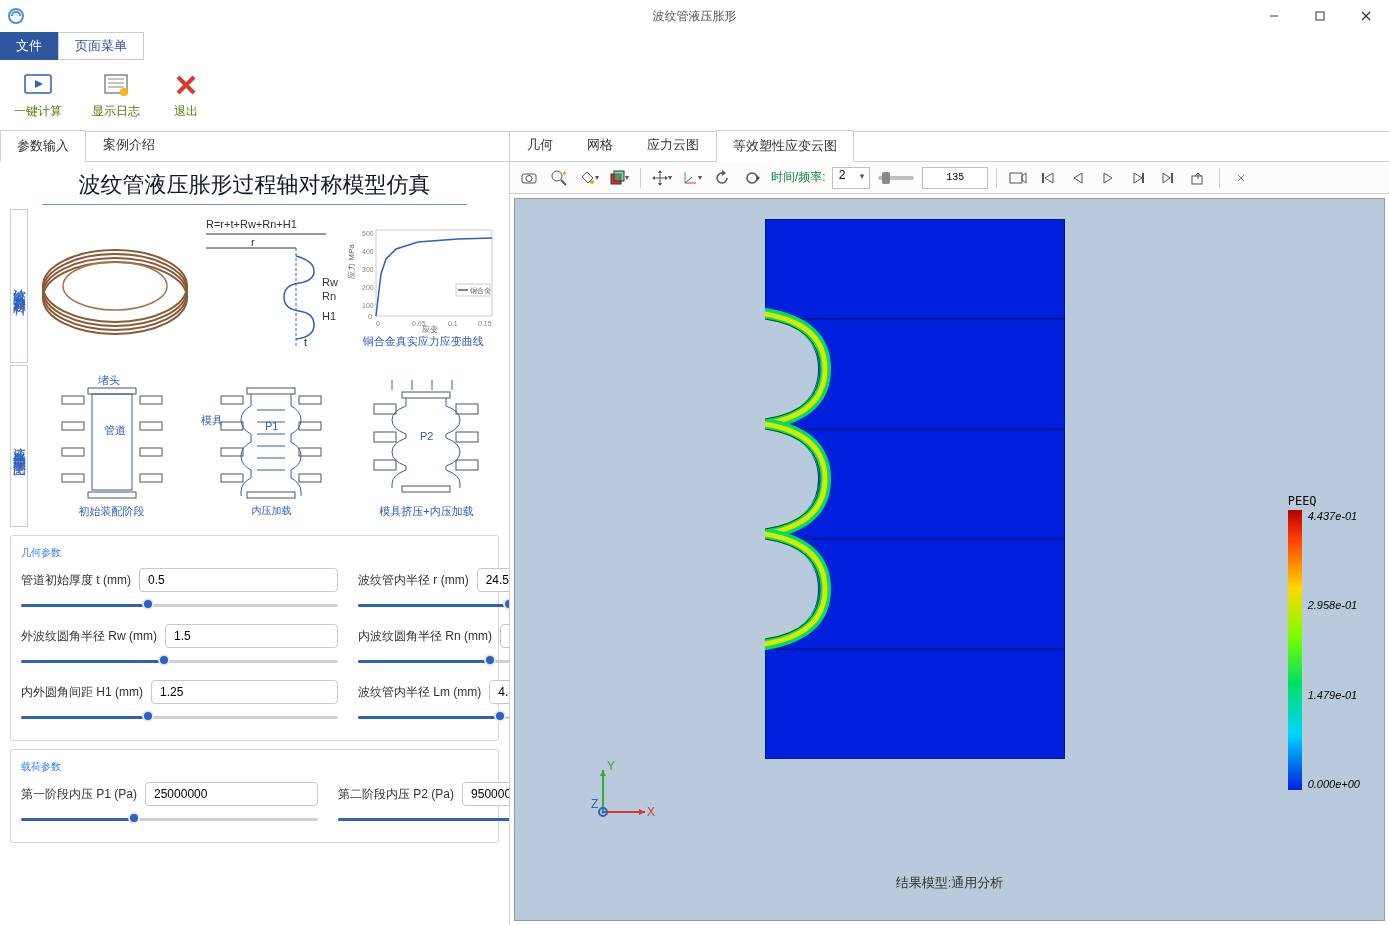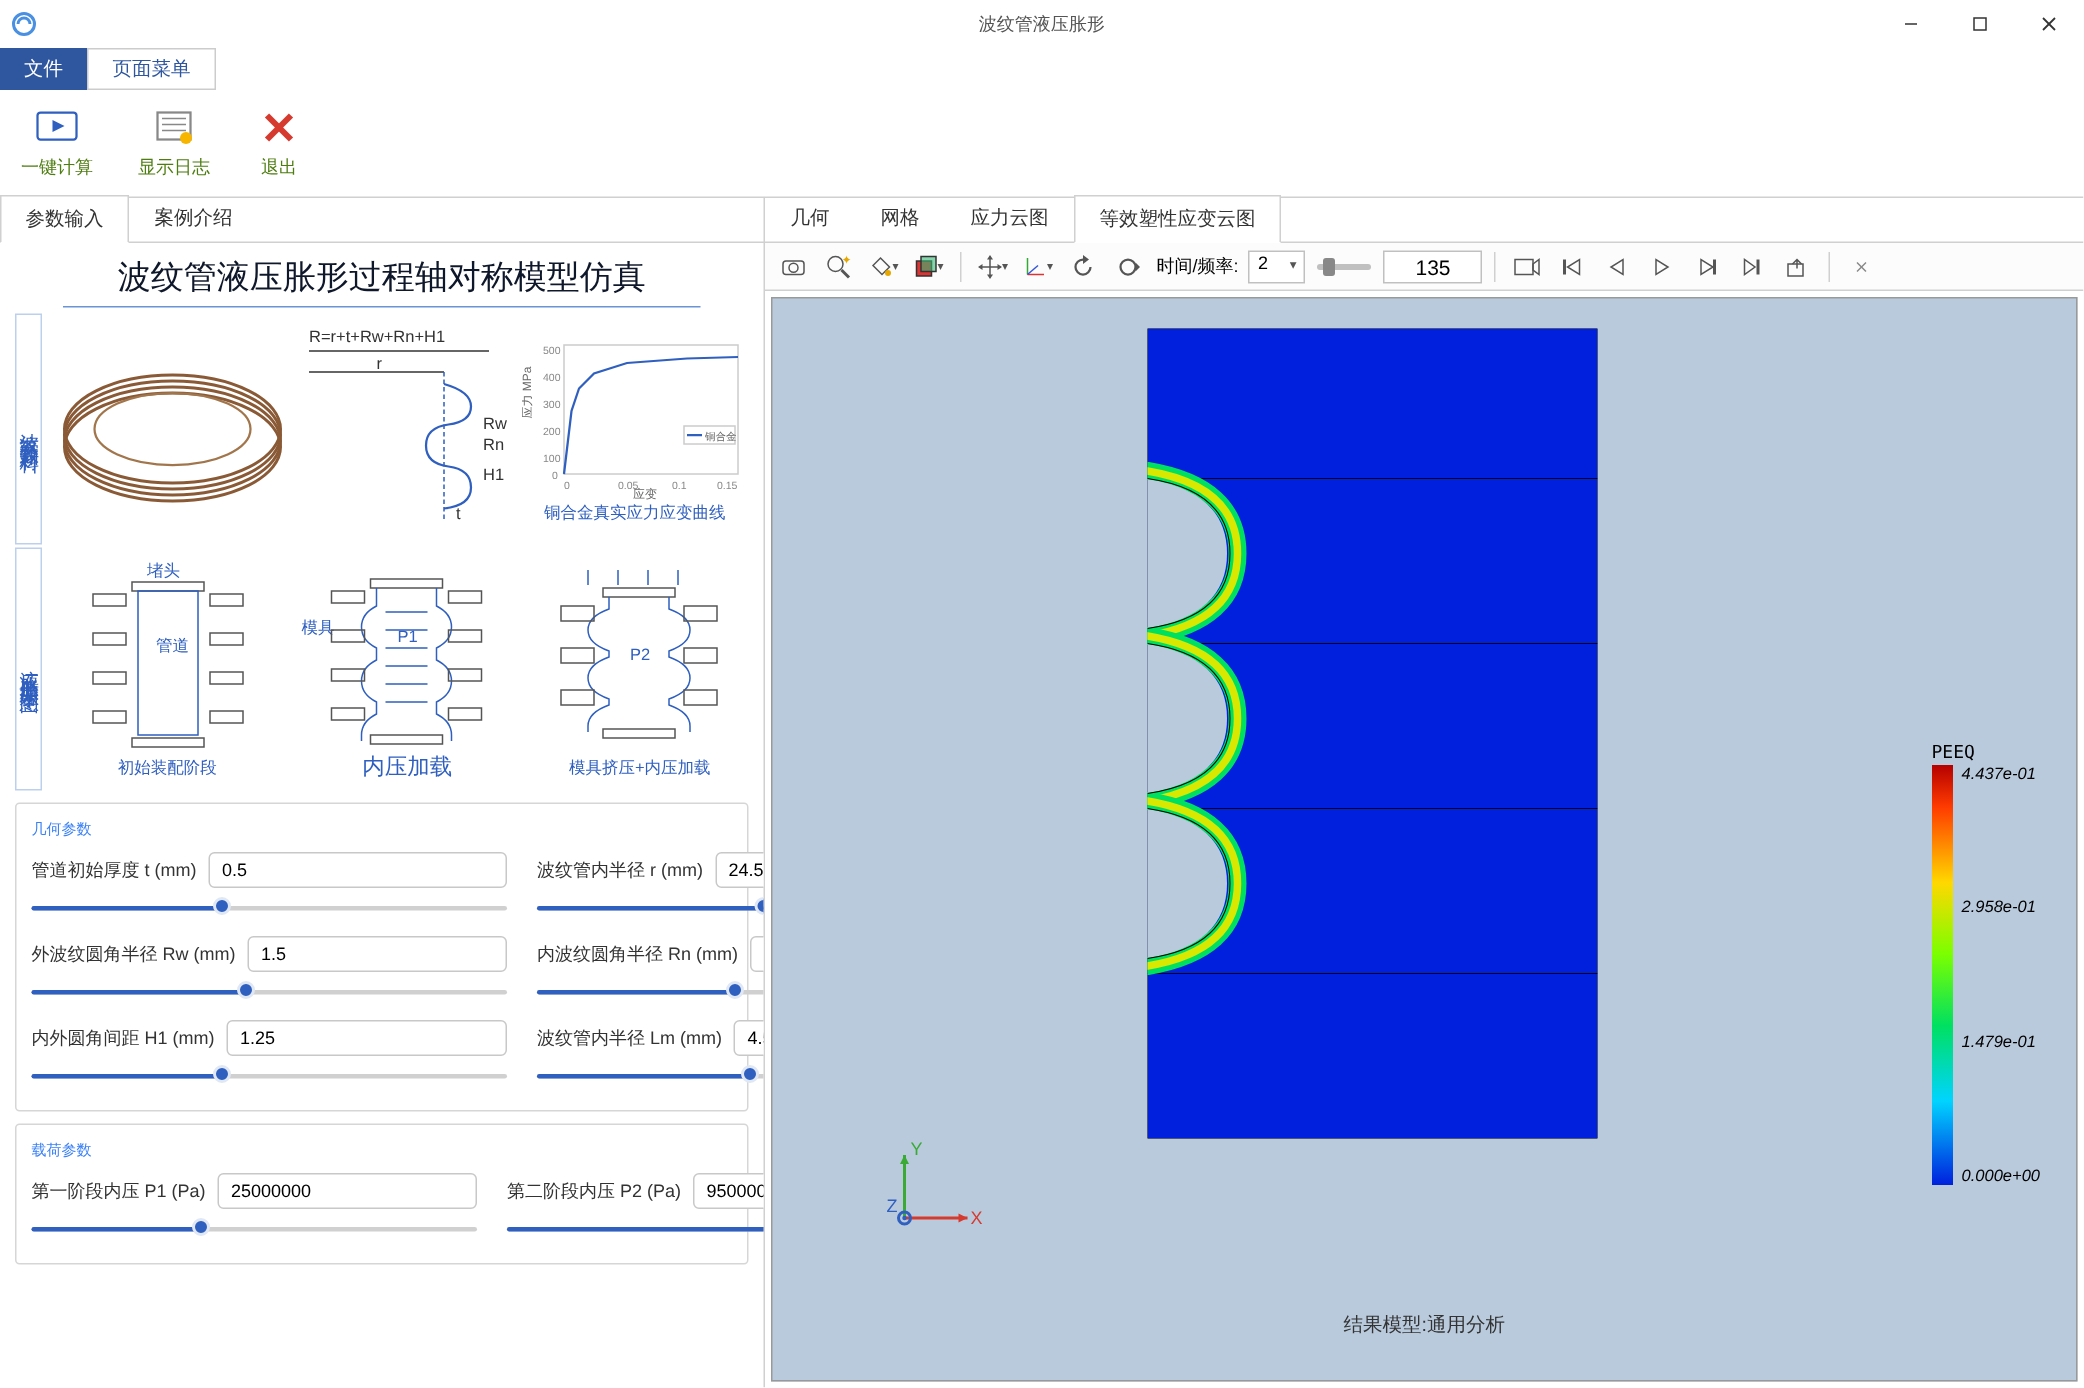--- a/index.html
+++ b/index.html
@@ -47,25 +47,25 @@
 .param-input { flex:1; min-width:60px; padding:4px 8px; border:1px solid #c8c8c8; border-radius:4px; font-size:12px; }
 .slider { width:100%; height:18px; position:relative; }
 .slider .track { position:absolute; top:8px; left:0; right:0; height:3px; background:#d0d0d0; border-radius:2px;}
 .slider .fill { position:absolute; top:8px; left:0; height:3px; background:#2f5fbf; border-radius:2px;}
 .slider .thumb { position:absolute; top:2px; width:12px; height:12px; border-radius:50%; background:#2f5fbf; border:2px solid #e0e8f5; }
 
 
 .vp-toolbar { height:32px; border-bottom:1px solid #d0d0d0; display:flex; align-items:center; padding:0 6px; gap:4px; background:#fcfcfc;}
 .tb-btn { width:26px; height:24px; display:flex; align-items:center; justify-content:center; border:1px solid transparent; cursor:pointer; color:#555;}
 .tb-sep { width:1px; height:20px; background:#d0d0d0; margin:0 4px;}
-.tb-label { font-size:12px; color:#000000; margin:0 2px; }
+.tb-label { font-size:12px; color:#15803d; margin:0 2px; }
 .tb-select { height:22px; border:1px solid #c0c0c0; font-size:12px; padding:0 24px 0 6px; background:#fff; position:relative;}
 .tb-slider { width:36px; height:4px; background:#c0c0c0; position:relative; border-radius:2px; margin:0 4px;}
 .tb-slider .th { position:absolute; top:-4px; left:4px; width:8px; height:12px; background:#888; border-radius:2px;}
-.tb-input { width:66px; height:22px; border:1px solid #c0c0c0; text-align:center; font-size:14px;}
+.tb-input { width:66px; height:22px; border:1px solid #c0c0c0; text-align:center; font-size:10px;font-family:Liberation Mono, monospace;}
 
 
 .viewport { flex:1; background:#b9cadd; position:relative; margin:4px; border:1px solid #999;}
 .fea-plot { position:absolute; left:250px; top:20px; width:300px; height:540px; }
 .triad { position:absolute; left:70px; bottom:90px; }
 .legend-box { position:absolute; right:24px; top:295px; font-size:12px; }
 .result-text { position:absolute; left:0; right:0; bottom:28px; text-align:center; color:#333; font-size:13px;}
 
 
 .legend-title { color:#000; margin-bottom:2px; font-family:monospace; }
@@ -256,21 +256,21 @@
                 <rect x="24" y="48" width="22" height="8"></rect>
                 <rect x="24" y="74" width="22" height="8"></rect>
                 <rect x="24" y="100" width="22" height="8"></rect>
               <rect x="102" y="22" width="22" height="8"></rect>
                 <rect x="102" y="48" width="22" height="8"></rect>
                 <rect x="102" y="74" width="22" height="8"></rect>
                 <rect x="102" y="100" width="22" height="8"></rect>
             </g>
             <rect x="50" y="118" width="48" height="6" fill="none" stroke="#555"></rect>
           </svg>
-          <div style="font-size:15px; color:#2f5fbf;">内压加载</div>
+          <div style="font-size:10px; color:#2f5fbf;">内压加载</div>
         </div>
         <div style="display:flex; flex-direction:column; align-items:center;">
           <svg width="130" height="130">
             <g stroke="#2f5fbf">
                 <line x1="30" y1="6" x2="30" y2="16"></line>
                 <line x1="50" y1="6" x2="50" y2="16"></line>
                 <line x1="70" y1="6" x2="70" y2="16"></line>
                 <line x1="90" y1="6" x2="90" y2="16"></line>
               </g>
             <rect x="40" y="18" width="48" height="6" fill="none" stroke="#555"></rect>

